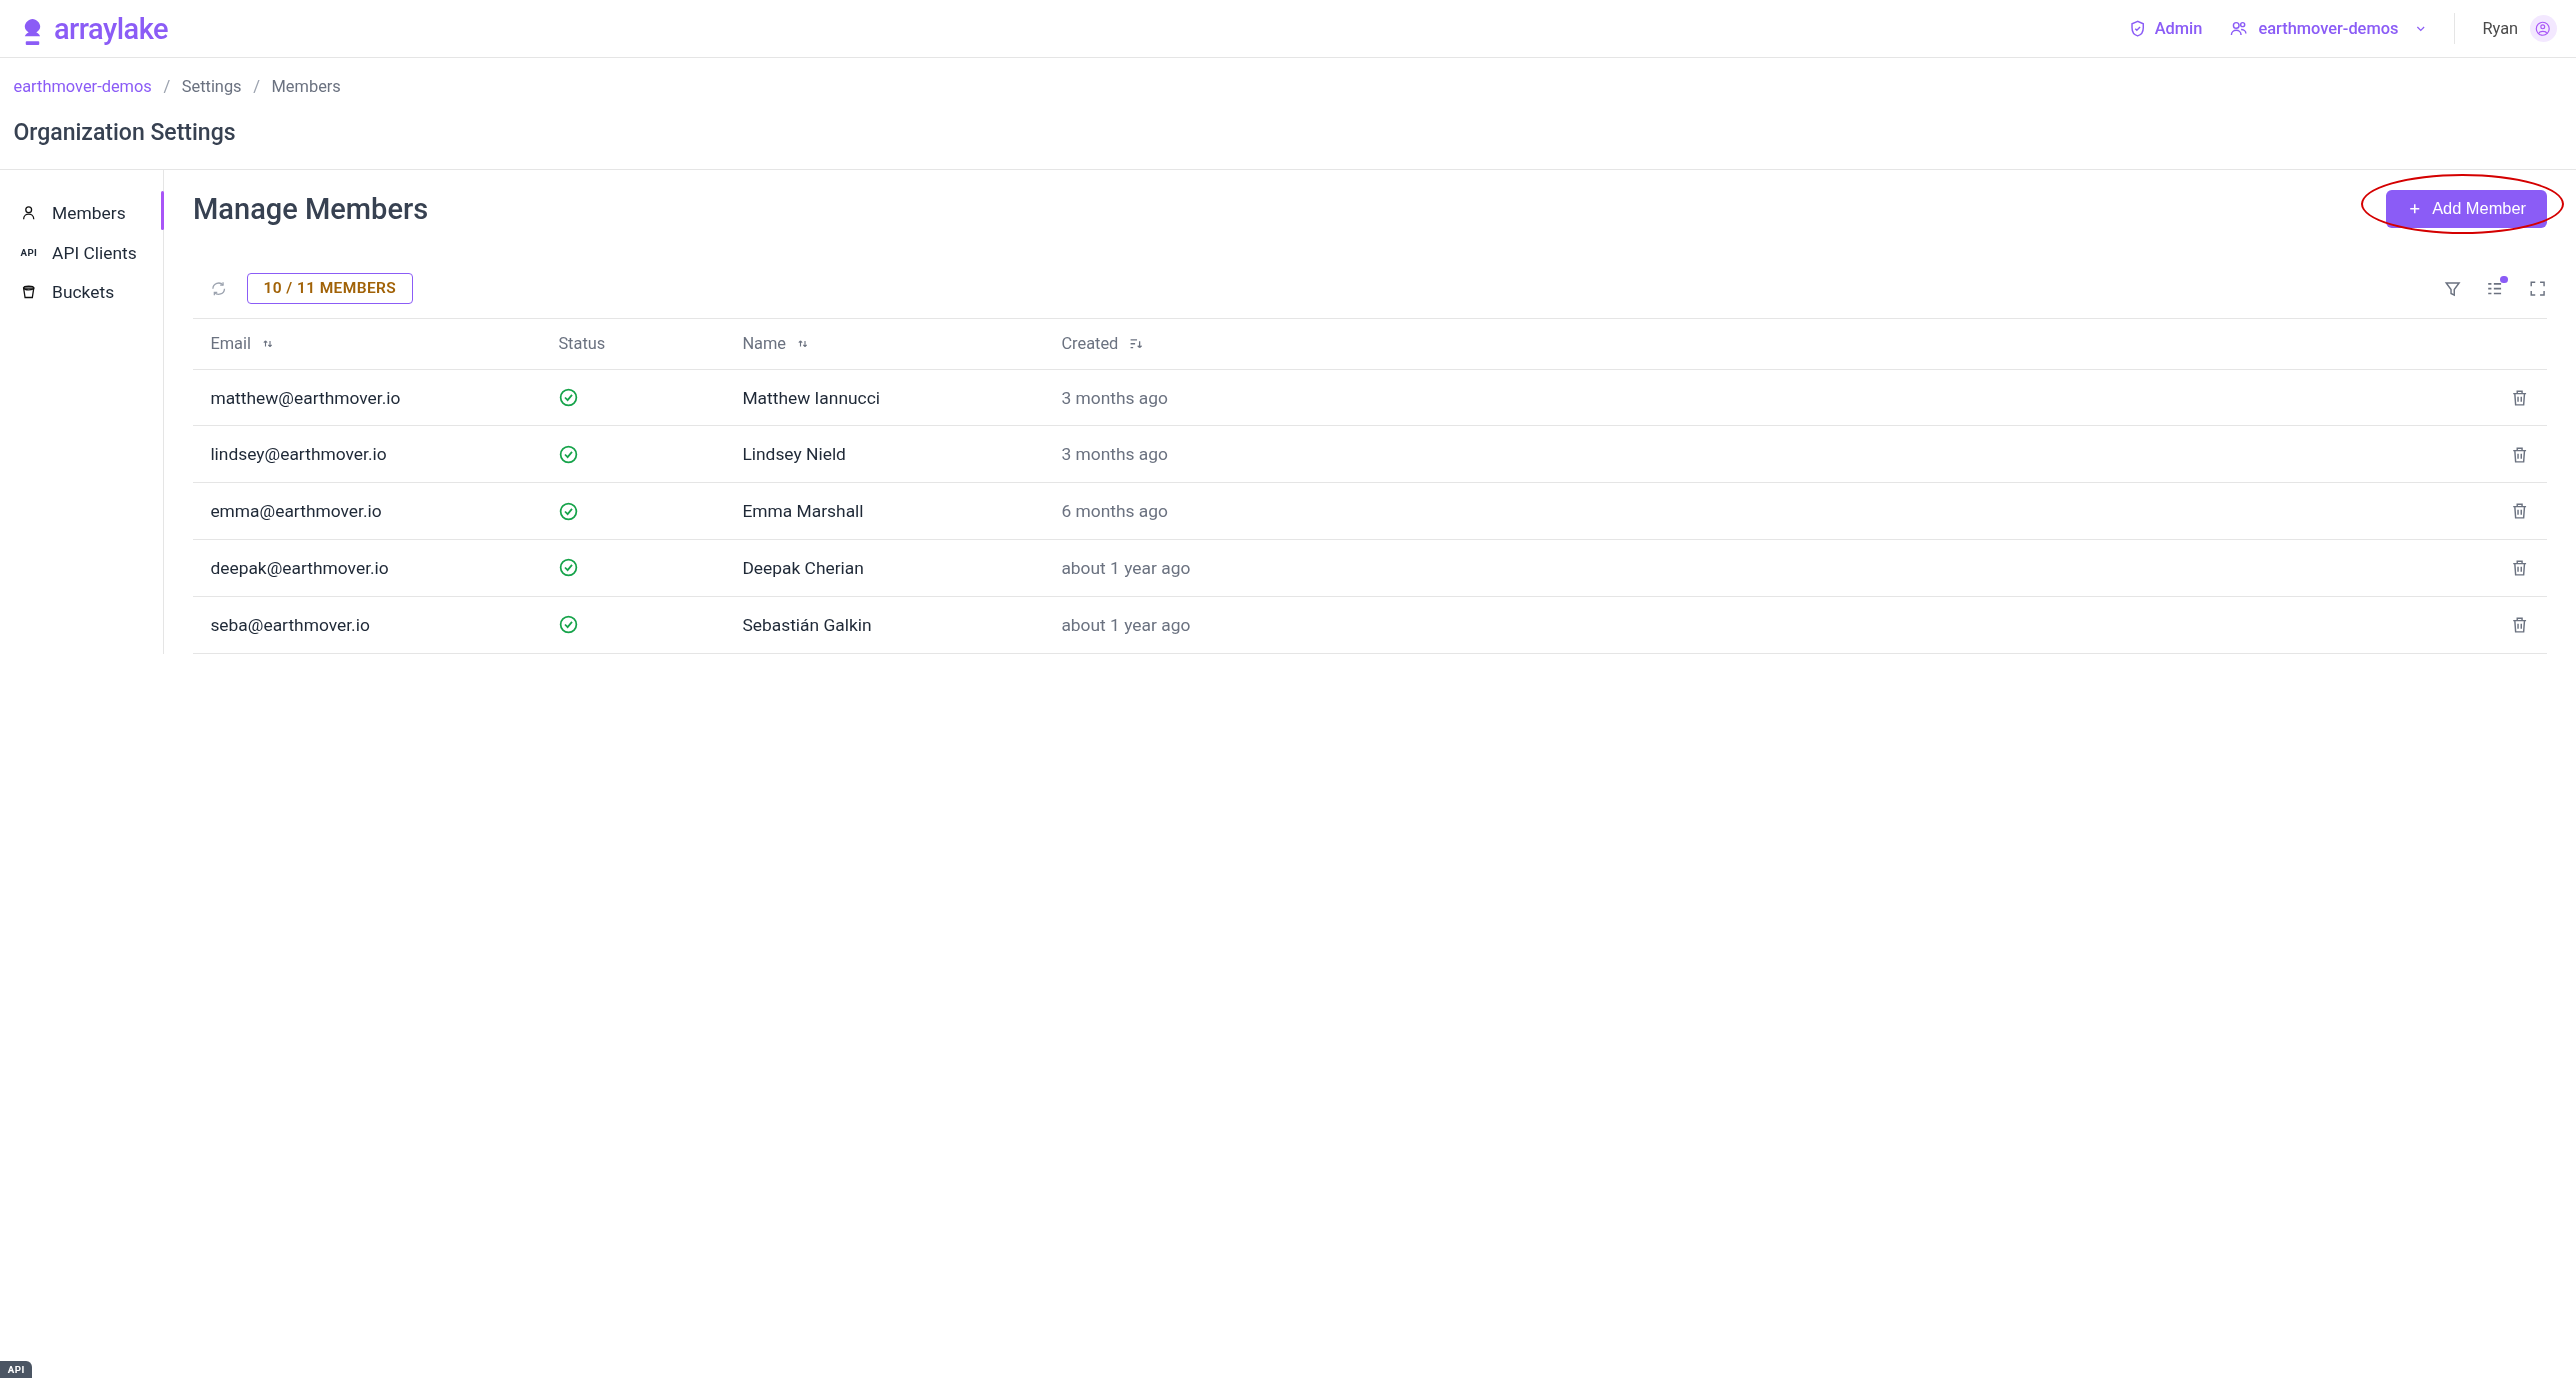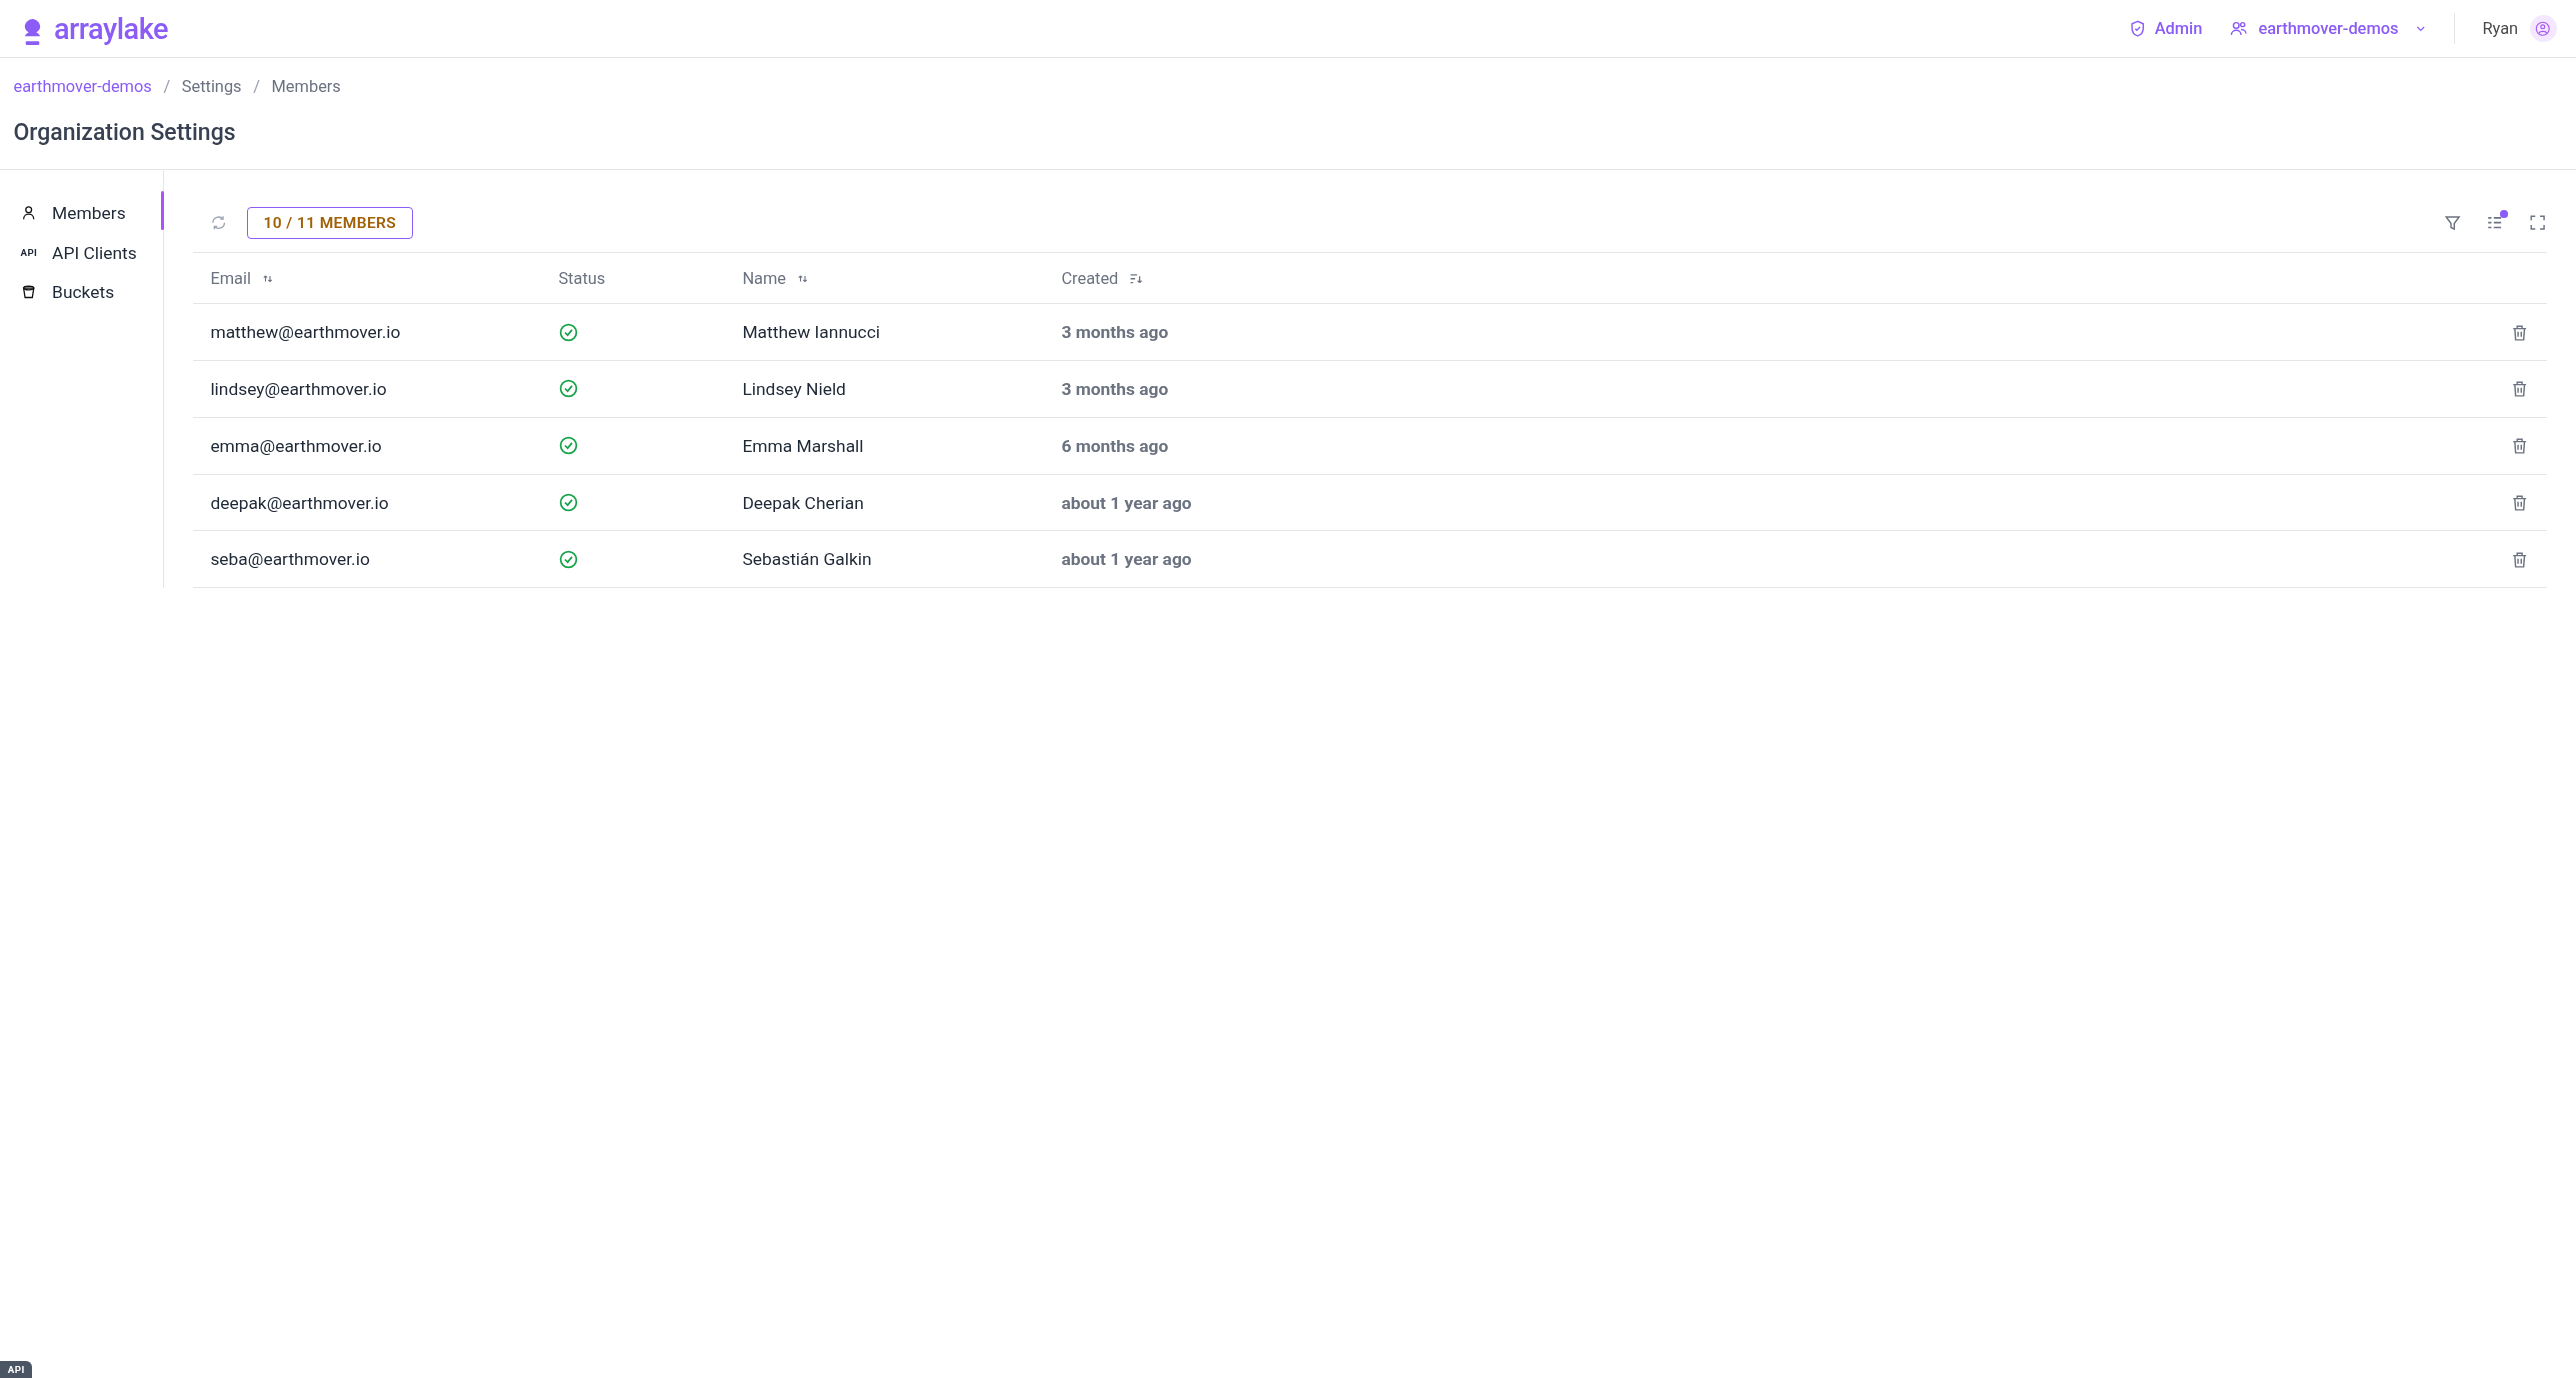--- a/index.html
+++ b/index.html
@@ -58,21 +58,21 @@
     .toolbar-right { display: flex; align-items: center; gap: 23px; color: #6b7280; }
     .density-wrap { position: relative; }
     .density-dot { position: absolute; top: -2.9px; right: -2.9px; width: 7.7px; height: 7.7px; border-radius: 50%; background: #8b5cf6; }
     
     
     .table { width: 100%; border-top: 1px solid #e5e5e5; }
     .thead, .trow { display: grid; grid-template-columns: 348px 184px 319px 261px 1fr 58px; align-items: center; border-bottom: 1px solid #e5e5e5; }
     .thead { padding: 15.5px 17.4px; color: #6b7280; font-size: 16.4px; }
     .th { display: flex; align-items: center; gap: 9.7px; }
     .trow { padding: 17.4px 17.4px; font-size: 17.4px; color: #1f2937; }
-    .tcreated { color: #6b7280; font-weight: bold; }
+    .tcreated { color: #6b7280; }
     .tdel { color: #6b7280; display:flex; justify-content:flex-end; }
     .status-ok { color: #16a34a; }
     
     svg { display: block; }
     .apitag { position: fixed; bottom: 0; left: 0; background: #4b5563; color: #fff; font-size: 9.7px; font-weight: 700; padding: 2.9px 7.7px; border-top-right-radius: 5.8px; letter-spacing: 0.5px; }
   </style>
 </head>
 <body>
 
 <div class="header">
@@ -159,20 +159,32 @@
         <svg width="17.4" height="17.4" viewBox="0 0 24 24" fill="none" stroke="#111" stroke-width="1.8">
             <path d="M5 7 L7 20 L17 20 L19 7 Z"></path>
             <ellipse cx="12" cy="7" rx="7" ry="2.5"></ellipse>
           </svg>
       </span>
       <span>Buckets</span>
     </div>
   </div>
 
   <div class="main">
+    <div class="main-header">
+      <h2 class="section-title">Manage Members</h2>
+      <button class="add-btn">
+        <span>
+          <svg width="15.5" height="15.5" viewBox="0 0 24 24" fill="none" stroke="#fff" stroke-width="2.4">
+              <path d="M12 5 V19 M5 12 H19"></path>
+            </svg>
+        </span>
+        <span>Add Member</span>
+      </button>
+      <div class="highlight-ellipse"></div>
+    </div>
 
 
     <div class="toolbar">
       <div class="toolbar-left">
         <span class="refresh-icon">
           <svg width="17.4" height="17.4" viewBox="0 0 24 24" fill="none" stroke="#9ca3af" stroke-width="1.8">
               <path d="M4 12 A8 8 0 0 1 18 7 M20 12 A8 8 0 0 1 6 17"></path>
               <path d="M18 3 V7 H14 M6 21 V17 H10"></path>
             </svg>
         </span>

